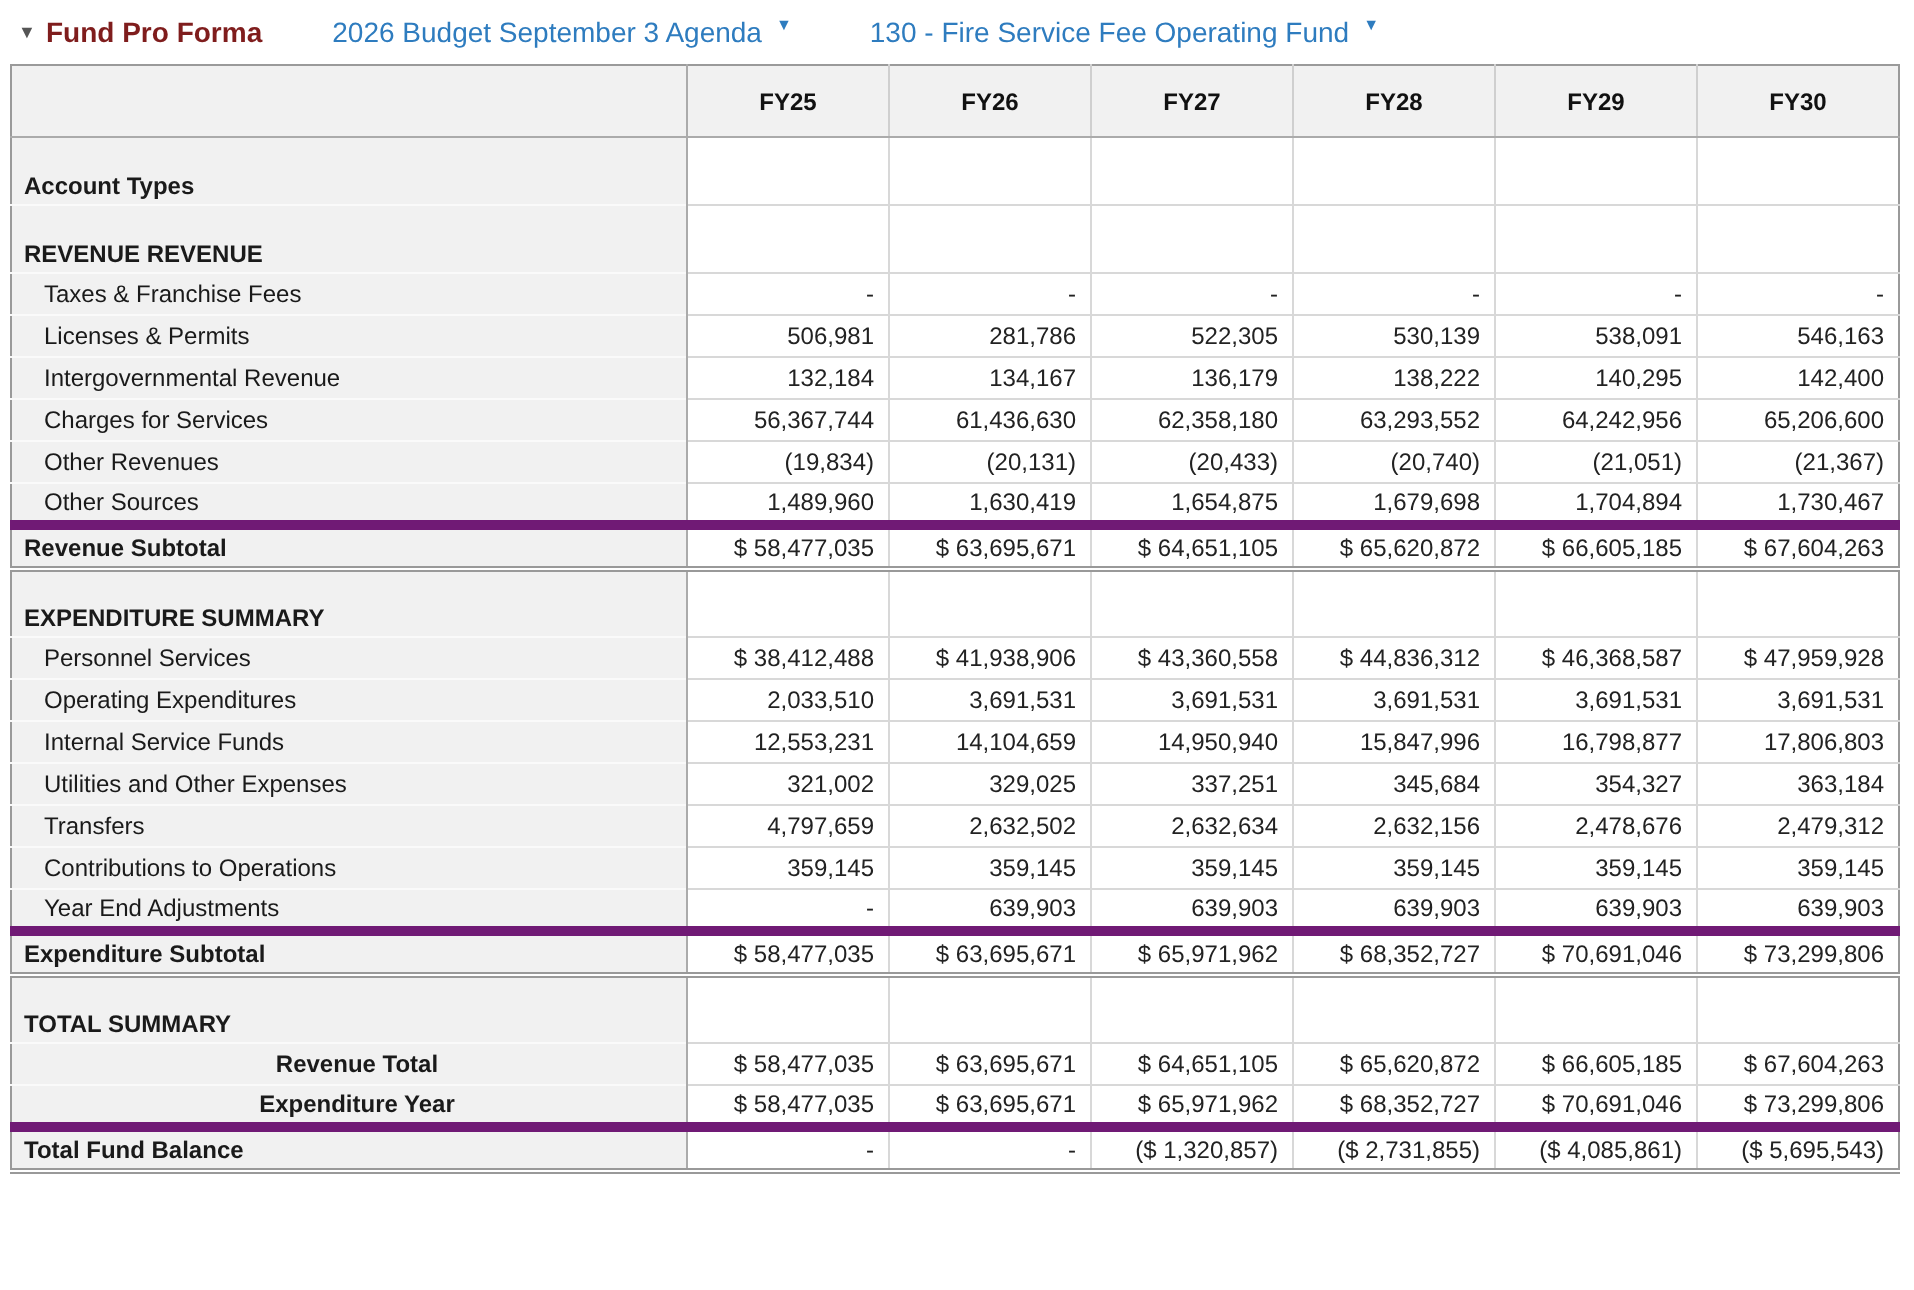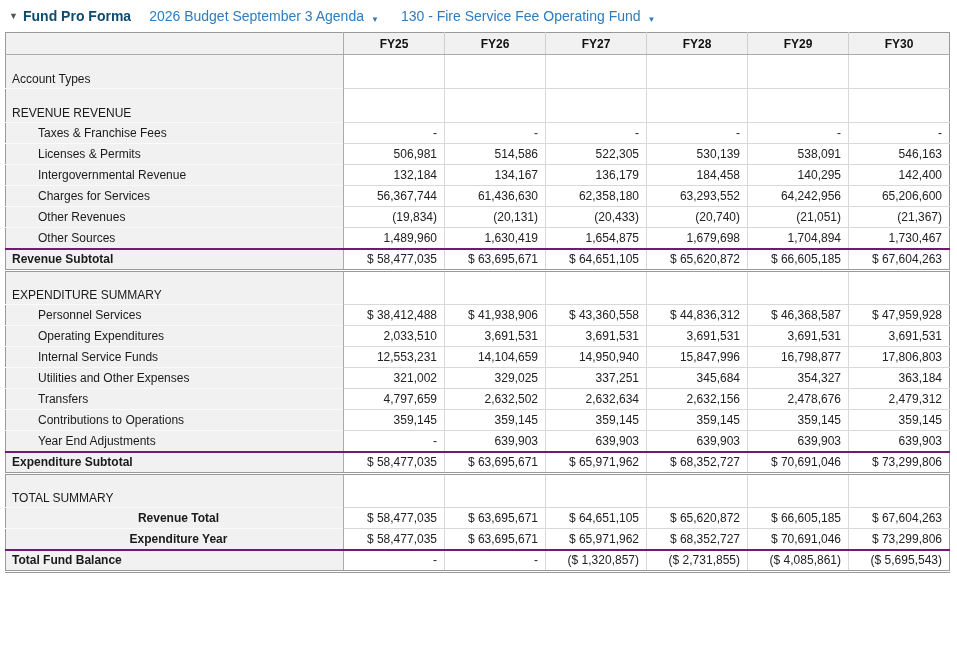--- a/index.html
+++ b/index.html
@@ -21,32 +21,33 @@
   .collapse-caret {
     font-size: 9px;
     color: #555;
     width: 14px;
     cursor: pointer;
     flex: 0 0 auto;
   }
   .pageTitle {
     font-size: 14px;
     font-weight: bold;
-    color: #0c4a6e;
+    color: #7f1d1d;
     margin-right: 18px;
     white-space: nowrap;
   }
   .dropdown {
     display: flex;
-    align-items: flex-end;
+    align-items: flex-start;
     font-size: 14px;
     color: #2e7cbf;
     margin-right: 22px;
     cursor: pointer;
     white-space: nowrap;
+    margin-left: 17px;
   }
   .dropdown .dd-caret {
     font-size: 8px;
     margin-left: 7px;
     color: #2e7cbf;
   }
   
   table.grid {
     margin-left: 5px;
     width: 944px;
@@ -56,21 +57,21 @@
     border: 1px solid #9a9a9a;
   }
   col.c-label { width: 338px; }
   col.c-data  { width: 101px; }
 
   
   thead th {
     background: #f1f1f1;
     font-weight: bold;
     text-align: center;
-    height: 22px;
+    height: 36px;
     border-bottom: 1px solid #ababab;
     border-left: 1px solid #cfcfcf;
     font-size: 12px;
     color: #111;
     padding: 0 4px;
   }
   thead th.corner { border-left: none; border-right: 1px solid #ababab; }
 
   
   td.label-cell {
@@ -88,29 +89,29 @@
     padding: 2px 7px 2px 4px;
     border-left: 1px solid #d8d8d8;
     border-top: 1px solid #d8d8d8;
     height: 21px;
     white-space: nowrap;
     overflow: hidden;
     color: #222;
   }
   
   tr.row-section td { height: 34px; vertical-align: bottom; }
-  tr.row-section td.label-cell { font-weight: normal; }
-  
-  tr.row-detail td.label-cell { padding-left: 32px; }
+  tr.row-section td.label-cell { font-weight: bold; }
+  
+  tr.row-detail td.label-cell { padding-left: 16px; }
   
   tr.row-subtotal td.label-cell,
   tr.row-grandtotal td.label-cell { font-weight: bold; }
   tr.row-subtotal td,
   tr.row-grandtotal td {
-    border-top: 2px solid #701a75;
+    border-top: 5px solid #701a75;
     border-bottom: 3px double #999999;
     height: 22px;
     margin-top: 45px;
   }
   
   tr.row-total td.label-cell { font-weight: bold; padding-left: 14px; text-align: center; }
 </style>
 </head>
 <body>
 
@@ -172,32 +173,32 @@
         <td class="value-cell">-</td>
         <td class="value-cell">-</td>
         <td class="value-cell">-</td>
         <td class="value-cell">-</td>
         <td class="value-cell">-</td>
         <td class="value-cell">-</td>
       </tr>
       <tr class="row-detail">
         <td class="label-cell">Licenses &amp; Permits</td>
         <td class="value-cell">506,981</td>
-        <td class="value-cell">514,586</td>
+        <td class="value-cell">281,786</td>
         <td class="value-cell">522,305</td>
         <td class="value-cell">530,139</td>
         <td class="value-cell">538,091</td>
         <td class="value-cell">546,163</td>
       </tr>
       <tr class="row-detail">
         <td class="label-cell">Intergovernmental Revenue</td>
         <td class="value-cell">132,184</td>
         <td class="value-cell">134,167</td>
         <td class="value-cell">136,179</td>
-        <td class="value-cell">184,458</td>
+        <td class="value-cell">138,222</td>
         <td class="value-cell">140,295</td>
         <td class="value-cell">142,400</td>
       </tr>
       <tr class="row-detail">
         <td class="label-cell">Charges for Services</td>
         <td class="value-cell">56,367,744</td>
         <td class="value-cell">61,436,630</td>
         <td class="value-cell">62,358,180</td>
         <td class="value-cell">63,293,552</td>
         <td class="value-cell">64,242,956</td>

